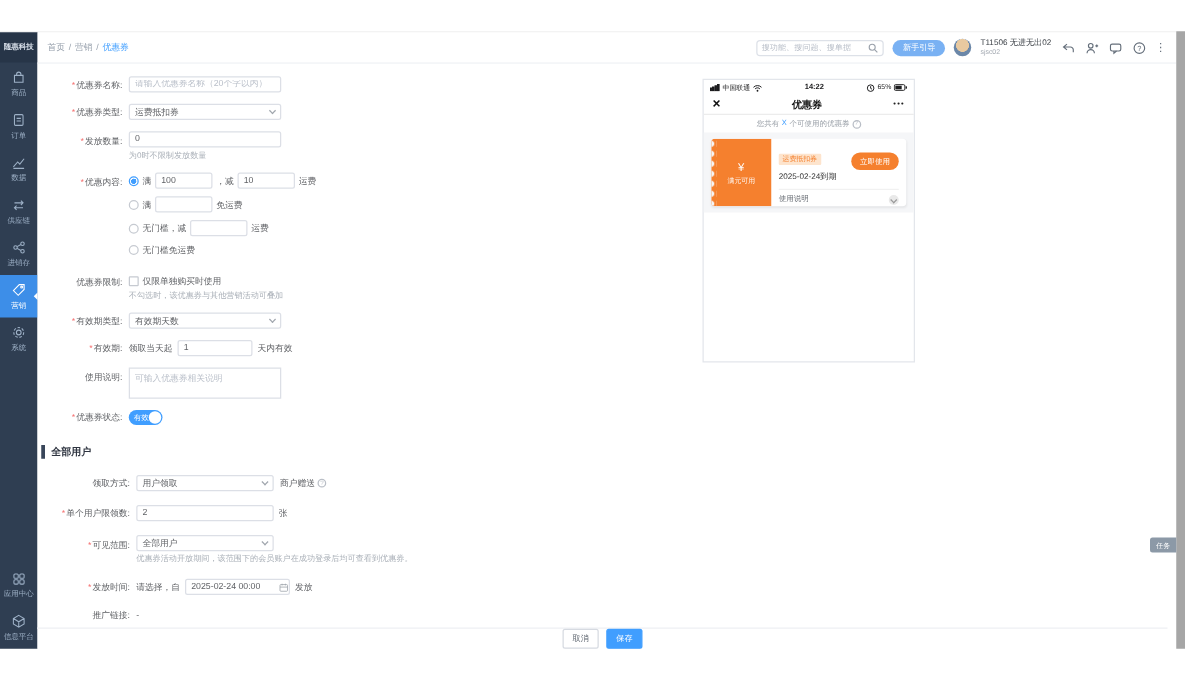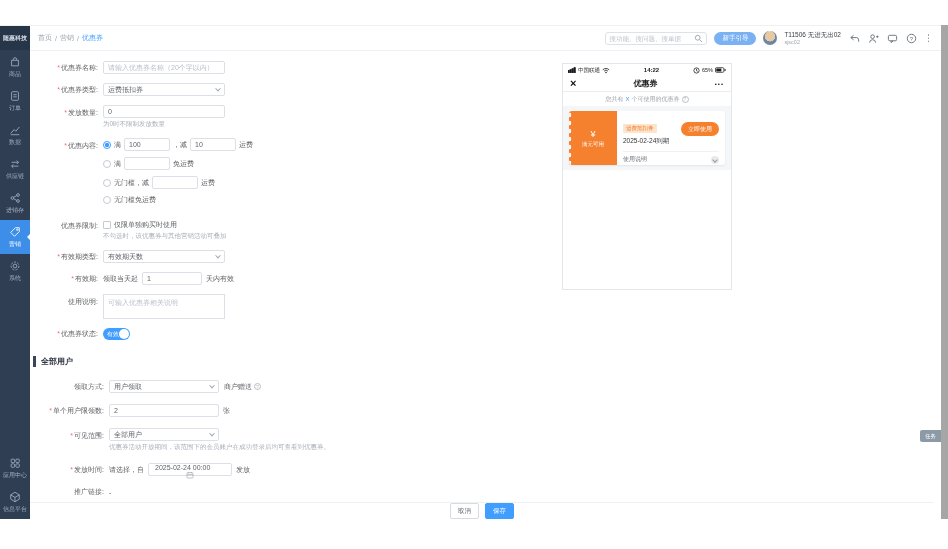--- a/index.html
+++ b/index.html
@@ -53,21 +53,21 @@
   .rin { width:46px; margin:0 3px; }
   .checkbox { width:8px; height:8px; border:1px solid #c6cad1; border-radius:1px; margin-right:3px; flex:none; background:#fff; cursor:pointer; }
   .tarea { width:122px; height:25px; border:1px solid #dcdfe6; border-radius:0; font-size:7px; padding:3px 4px; resize:none; color:#606266; font-family:inherit; outline:0; }
   .tarea::placeholder { color:#b9bfc9; }
   .toggle { width:27px; height:12px; border-radius:6px; background:#409eff; position:relative; color:#fff; font-size:6px; display:flex; align-items:center; padding-left:4px; cursor:pointer; }
   .knob { position:absolute; right:1px; top:1px; width:10px; height:10px; border-radius:50%; background:#fff; }
   .sect { font-size:8px; font-weight:bold; color:#2e3razor440; color:#2e3440; border-left:3px solid #39465a; padding-left:5px; margin:16px 0 13px 3px; }
   .side-note { margin-left:5px; display:flex; align-items:center; gap:2px; color:#606266; }
   .qcirc { width:7px; height:7px; border:1px solid #b9bec6; border-radius:50%; font-size:5px; display:inline-flex; align-items:center; justify-content:center; color:#b9bec6; flex:none; }
   .unit { margin-left:4px; }
-  .dateb { width:84px; margin-left:4px; justify-content:space-between;flex-direction:column; }
+  .dateb { width:84px; margin-left:4px; justify-content:space-between; }
   .dateb input { width:70px; }
   .calico { width:8px; height:8px; flex:none; color:#a0a6ad; }
   .calico svg { width:8px; height:8px; stroke:currentColor; fill:none; stroke-width:1; }
 
   
   .footer { position:absolute; left:30px; right:7px; bottom:0; height:17px; border-top:1px solid #eef0f4; background:#fff; display:flex; align-items:center; justify-content:center; gap:6px; }
   .btn { font-size:6.5px; padding:2.5px 7px; border-radius:2px; border:1px solid #d6dae1; background:#fff; color:#5f6670; cursor:pointer; font-family:inherit; }
   .btn.primary { background:#409eff; border-color:#409eff; color:#fff; }
 
   

